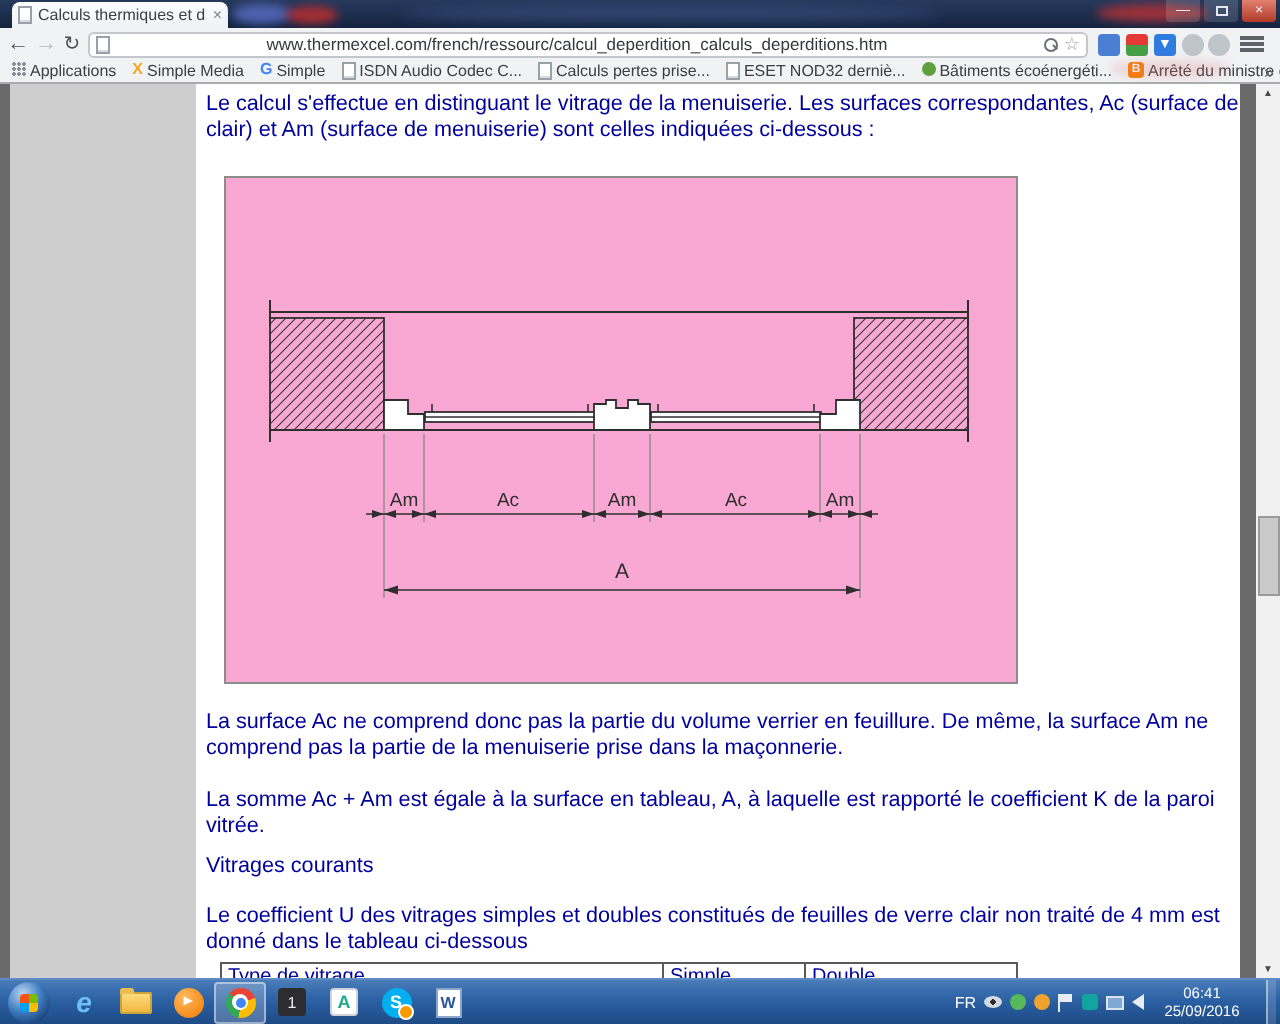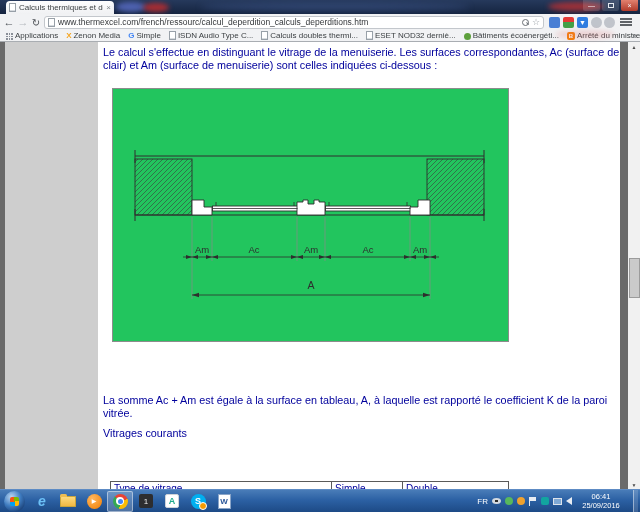--- a/index.html
+++ b/index.html
@@ -31,41 +31,41 @@
   .restore-glyph { width:6px; height:5px; border:1px solid #e4e8ee; }
 
   
   #navbar { position:absolute; left:0; top:14px; width:640px; height:16px; background:#f1f2f4; }
   .nav-btn { position:absolute; top:0; height:16px; display:flex; align-items:center; justify-content:center; }
   #btn-back { left:2px; width:14px; font-size:11px; color:#4d5156; }
   #btn-fwd { left:16px; width:14px; font-size:11px; color:#b4b8bd; }
   #btn-reload { left:30px; width:12px; font-size:10px; color:#4d5156; }
   #omnibox { position:absolute; left:44px; top:1.5px; width:500px; height:13px; background:#fff;
     border:1px solid #c3c7cc; border-radius:3px; display:flex; align-items:center; padding:0 3px; gap:3px; }
-  .url-text { font-size:8.5px; color:#35383b; white-space:nowrap; overflow:hidden; flex:1; }
+  .url-text { font-size:8.5px; color:#35383b; white-space:nowrap; overflow:hidden; flex:1;text-align:center; }
   .mag-icon { position:relative; width:7px; height:7px; flex:none; }
   .mag-icon::before { content:""; position:absolute; left:0; top:0; width:5px; height:5px;
     border:1px solid #6a6f75; border-radius:50%; }
   .mag-icon::after { content:""; position:absolute; left:4.5px; top:4.5px; width:3px; height:1.2px;
     background:#6a6f75; transform:rotate(45deg); }
   .star-icon { font-size:9px; color:#9aa0a6; line-height:9px; flex:none; }
   .ext { position:absolute; top:3px; width:11px; height:11px; border-radius:2px;
     display:flex; align-items:center; justify-content:center; font-size:7px; color:#fff; }
   #ext1 { left:549px; background:#4a7fd4; }
   #ext2 { left:563px; background:linear-gradient(180deg,#e53935 50%,#43a047 50%); }
   #ext3 { left:577px; background:#2f7de1; }
   #ext4 { left:591px; background:#c0c4cb; border-radius:50%; }
   #ext5 { left:604px; background:#c0c4cb; border-radius:50%; }
   #menu-btn { position:absolute; left:620px; top:4px; width:12px; height:8px;
     background:linear-gradient(#5f6368 0 2px,transparent 2px 3px,#5f6368 3px 5px,transparent 5px 6px,#5f6368 6px 8px); }
 
   
   #bookmarksbar { position:absolute; left:0; top:30px; width:640px; height:12px; background:#f1f2f4;
     border-bottom:1px solid #a9adb2; display:flex; align-items:center; padding:0 3px; gap:2px; overflow:hidden; }
-  .bm { display:flex; align-items:flex-end; gap:2px; padding:0 3px; flex:none; }
+  .bm { display:flex; align-items:flex-start; gap:2px; padding:0 3px; flex:none; }
   .bm-label { font-size:8px; color:#3c4043; white-space:nowrap; }
   .apps-grid { width:7px; height:7px; flex:none;
     background:conic-gradient(#8a8f98 0 100%); -webkit-mask:linear-gradient(#000,#000);
     background:
       radial-gradient(circle 1px at 1px 1px,#8a8f98 99%,transparent),
       radial-gradient(circle 1px at 3.5px 1px,#8a8f98 99%,transparent),
       radial-gradient(circle 1px at 6px 1px,#8a8f98 99%,transparent),
       radial-gradient(circle 1px at 1px 3.5px,#8a8f98 99%,transparent),
       radial-gradient(circle 1px at 3.5px 3.5px,#8a8f98 99%,transparent),
       radial-gradient(circle 1px at 6px 3.5px,#8a8f98 99%,transparent),
@@ -85,21 +85,21 @@
   .edge-l { position:absolute; left:0; top:0; width:5px; height:447px; background:#6a6a6a; }
   .grey-band { position:absolute; left:5px; top:0; width:93px; height:447px; background:#cecece; }
   .edge-r { position:absolute; left:620px; top:0; width:8px; height:447px; background:#6a6a6a; }
   .ptext { position:absolute; left:103px; width:524px; font-size:10.8px; line-height:13px; color:#00009c; }
   #p1 { top:4px; }
   #p2 { top:313px; }
   #p3 { top:352px; }
   #subhead { top:385px; }
   #p4 { top:410px; }
   #figurebox { position:absolute; left:112px; top:46px; width:397px; height:254px;
-    border:1px solid #8c8c8c; background:#22c55e; }
+    border:1px solid #8c8c8c; background:#f9a8d4; }
   #dataTable { position:absolute; left:110px; top:439px; border-collapse:collapse; }
   #dataTable td { border:1px solid #5a5a5a; font-size:10px; color:#00009c; height:16px;
     padding:1px 3px; vertical-align:top; }
   .col1 { width:221px; } .col2 { width:71px; } .col3 { width:106px; }
 
   
   #scrollbar { position:absolute; left:628px; top:0; width:12px; height:447px; background:#f1f1f1; }
   .sb-arrow { position:absolute; left:0; width:12px; height:9px; display:flex; align-items:center;
     justify-content:center; font-size:5px; color:#4a4a4a; }
   #sb-up { top:0; } #sb-down { bottom:0; }
@@ -207,33 +207,33 @@
     <div id="menu-btn"></div>
   </div>
 
   <div id="bookmarksbar">
     <div class="bm">
       <span class="apps-grid"></span>
       <span class="bm-label">Applications</span>
     </div>
     <div class="bm">
       <span class="bm-glyph zenon-x">X</span>
-      <span class="bm-label">Zenon Media</span>
+      <span class="bm-label">Simple Media</span>
     </div>
     <div class="bm">
       <span class="bm-glyph google-g">G</span>
       <span class="bm-label">Simple</span>
     </div>
     <div class="bm">
       <span class="doc-icon"></span>
-      <span class="bm-label">ISDN Audio Type C...</span>
+      <span class="bm-label">ISDN Audio Codec C...</span>
     </div>
     <div class="bm">
       <span class="doc-icon"></span>
-      <span class="bm-label">Calculs doubles thermi...</span>
+      <span class="bm-label">Calculs pertes prise...</span>
     </div>
     <div class="bm">
       <span class="doc-icon"></span>
       <span class="bm-label">ESET NOD32 derniè...</span>
     </div>
     <div class="bm">
       <span class="leaf-dot"></span>
       <span class="bm-label">Bâtiments écoénergéti...</span>
     </div>
     <div class="bm">
@@ -328,22 +328,24 @@
           <line x1="79" y1="206" x2="317" y2="206"></line>
         </g>
         <g fill="#2e2e2e">
           <polygon points="79,206 86,203.7 86,208.3"></polygon>
           <polygon points="317,206 310,203.7 310,208.3"></polygon>
         </g>
         <text x="198" y="200" fill="#2e2e2e" font-size="10.5" text-anchor="middle">A</text>
       </svg>
     </div>
 
+    <div class="ptext" id="p2">La surface Ac ne comprend donc pas la partie du volume verrier en feuillure. De même, la surface Am ne comprend pas la partie de la menuiserie prise dans la maçonnerie.</div>
     <div class="ptext" id="p3">La somme Ac  + Am est égale à la surface en tableau, A, à laquelle est rapporté le coefficient K de la paroi vitrée.</div>
     <div class="ptext" id="subhead">Vitrages courants</div>
+    <div class="ptext" id="p4">Le coefficient U des vitrages simples et doubles constitués de feuilles de verre clair non traité de 4 mm est donné dans le tableau ci-dessous</div>
 
     <table id="dataTable">
       <tbody>
           <tr>
         <td class="col1">Type de vitrage</td>
         <td class="col2">Simple</td>
         <td class="col3">Double</td>
       </tr>
     </tbody>
       </table>

